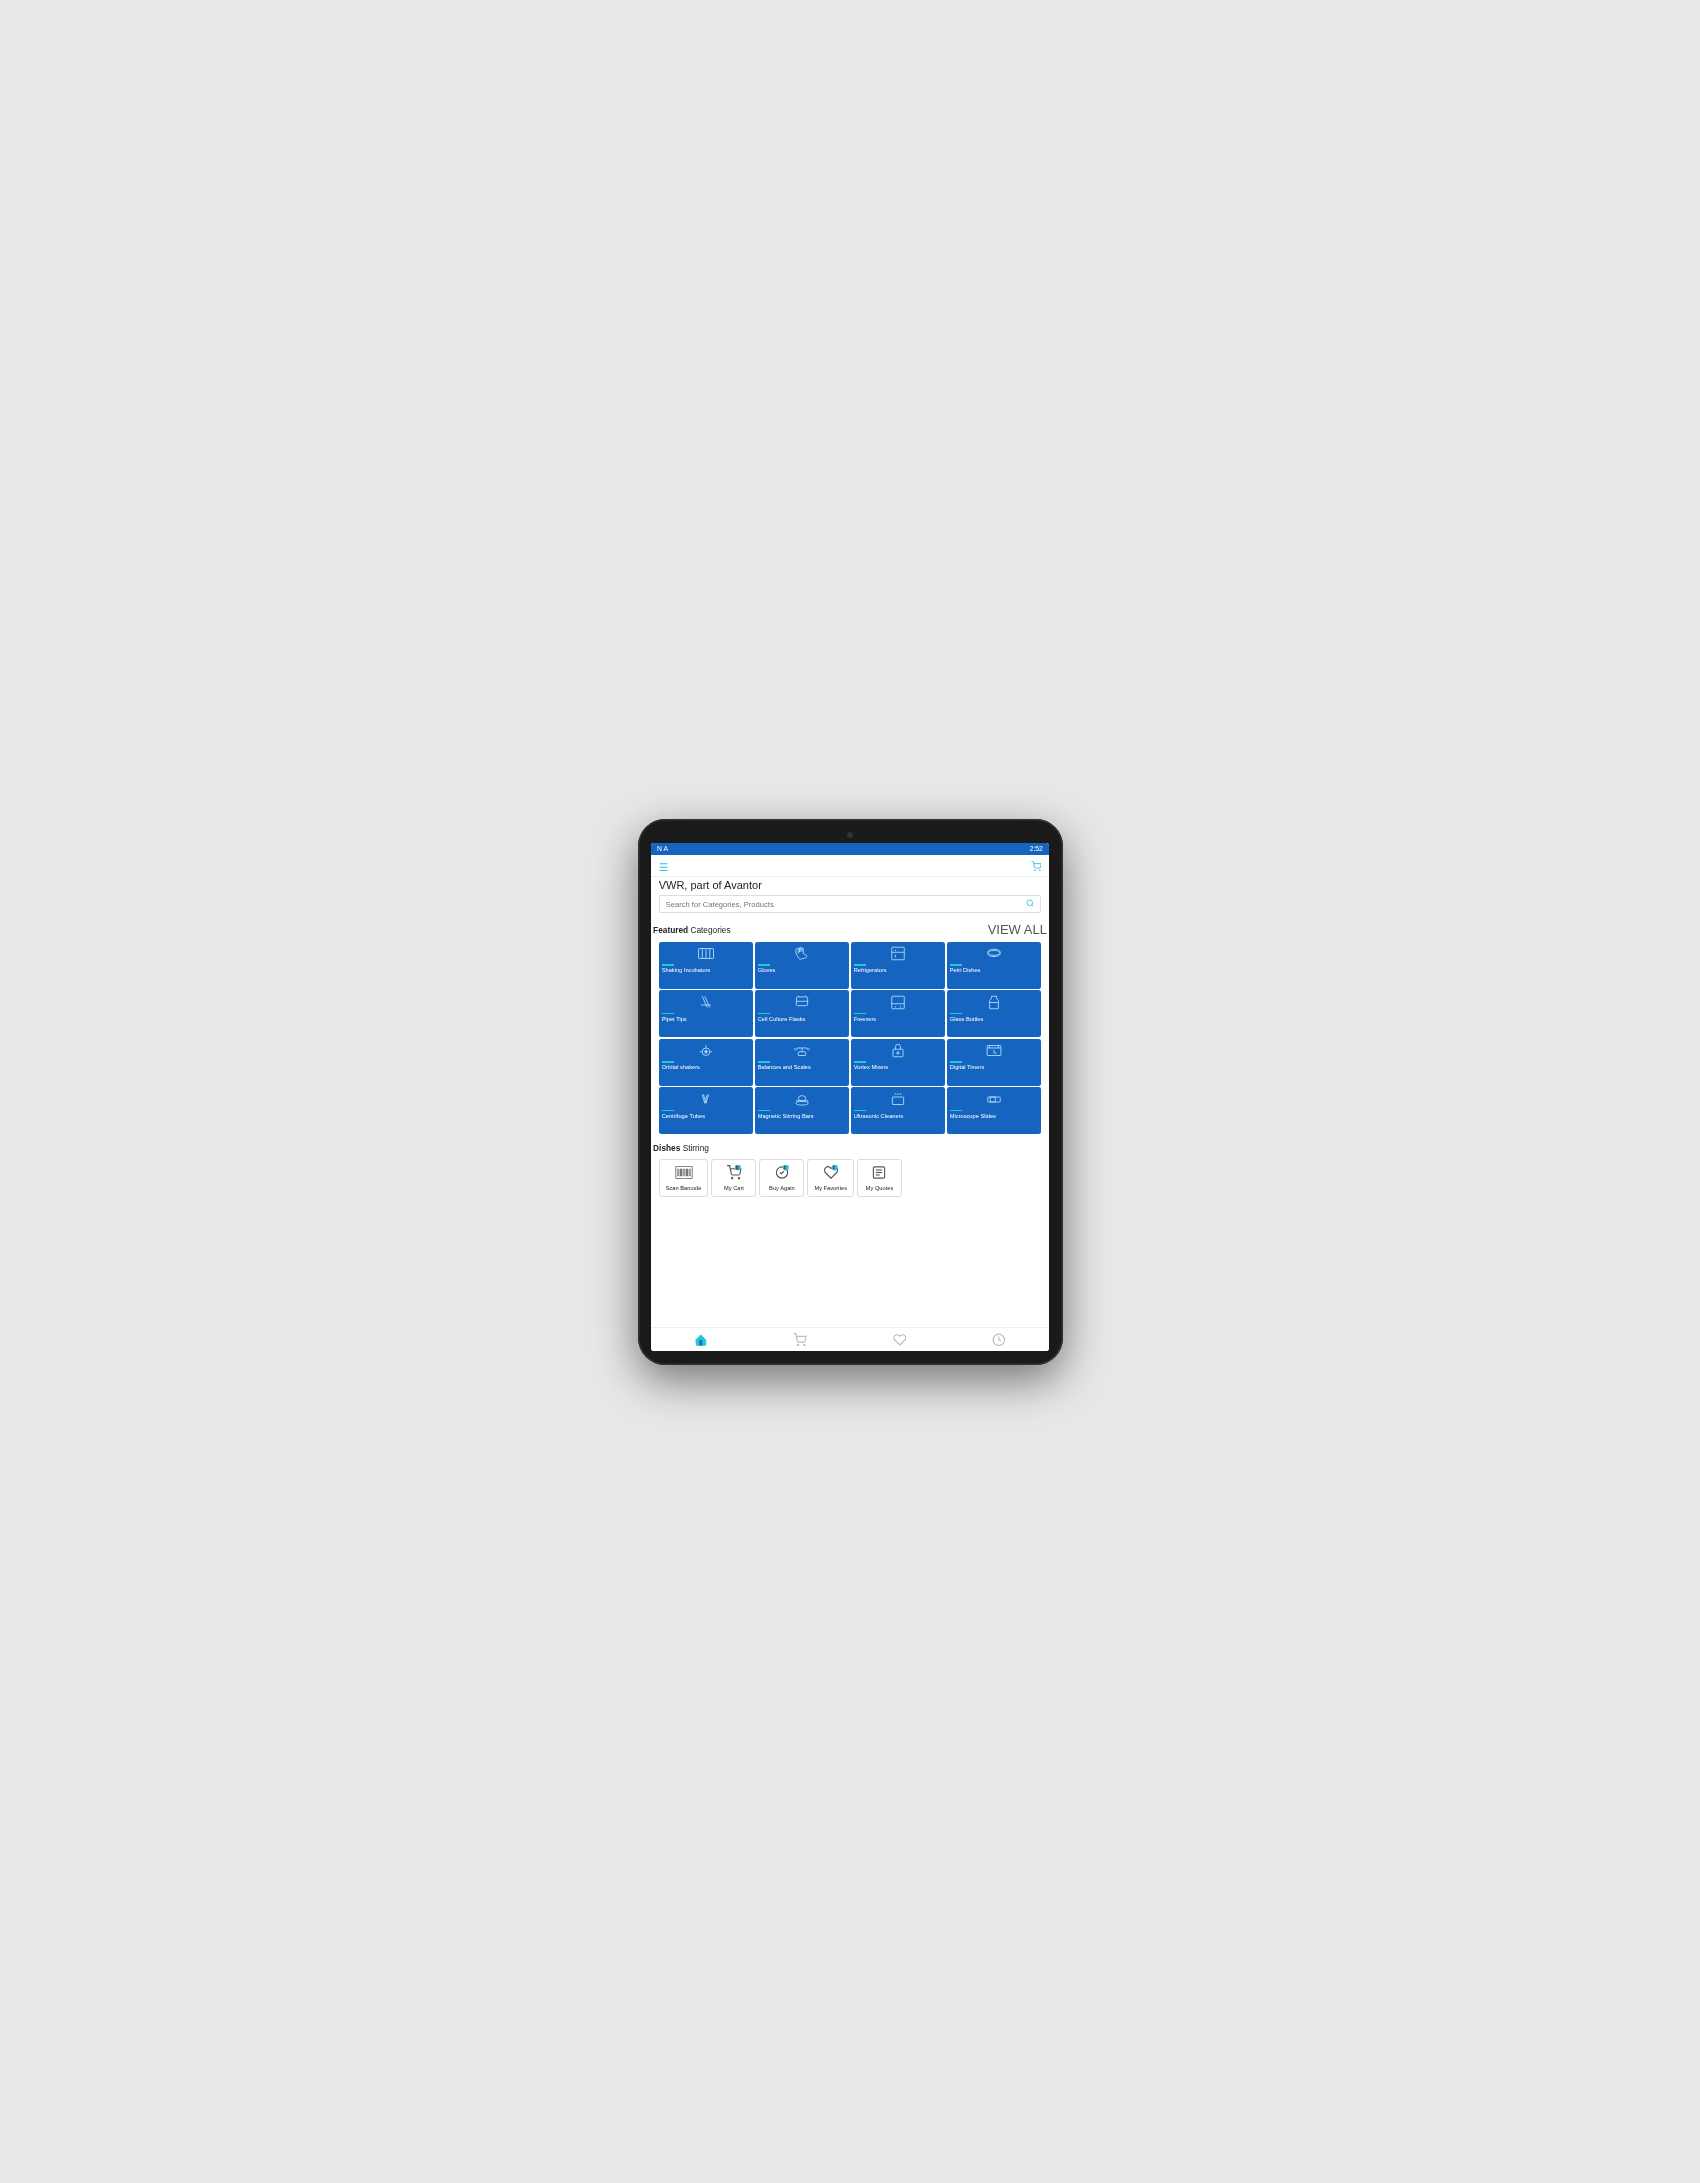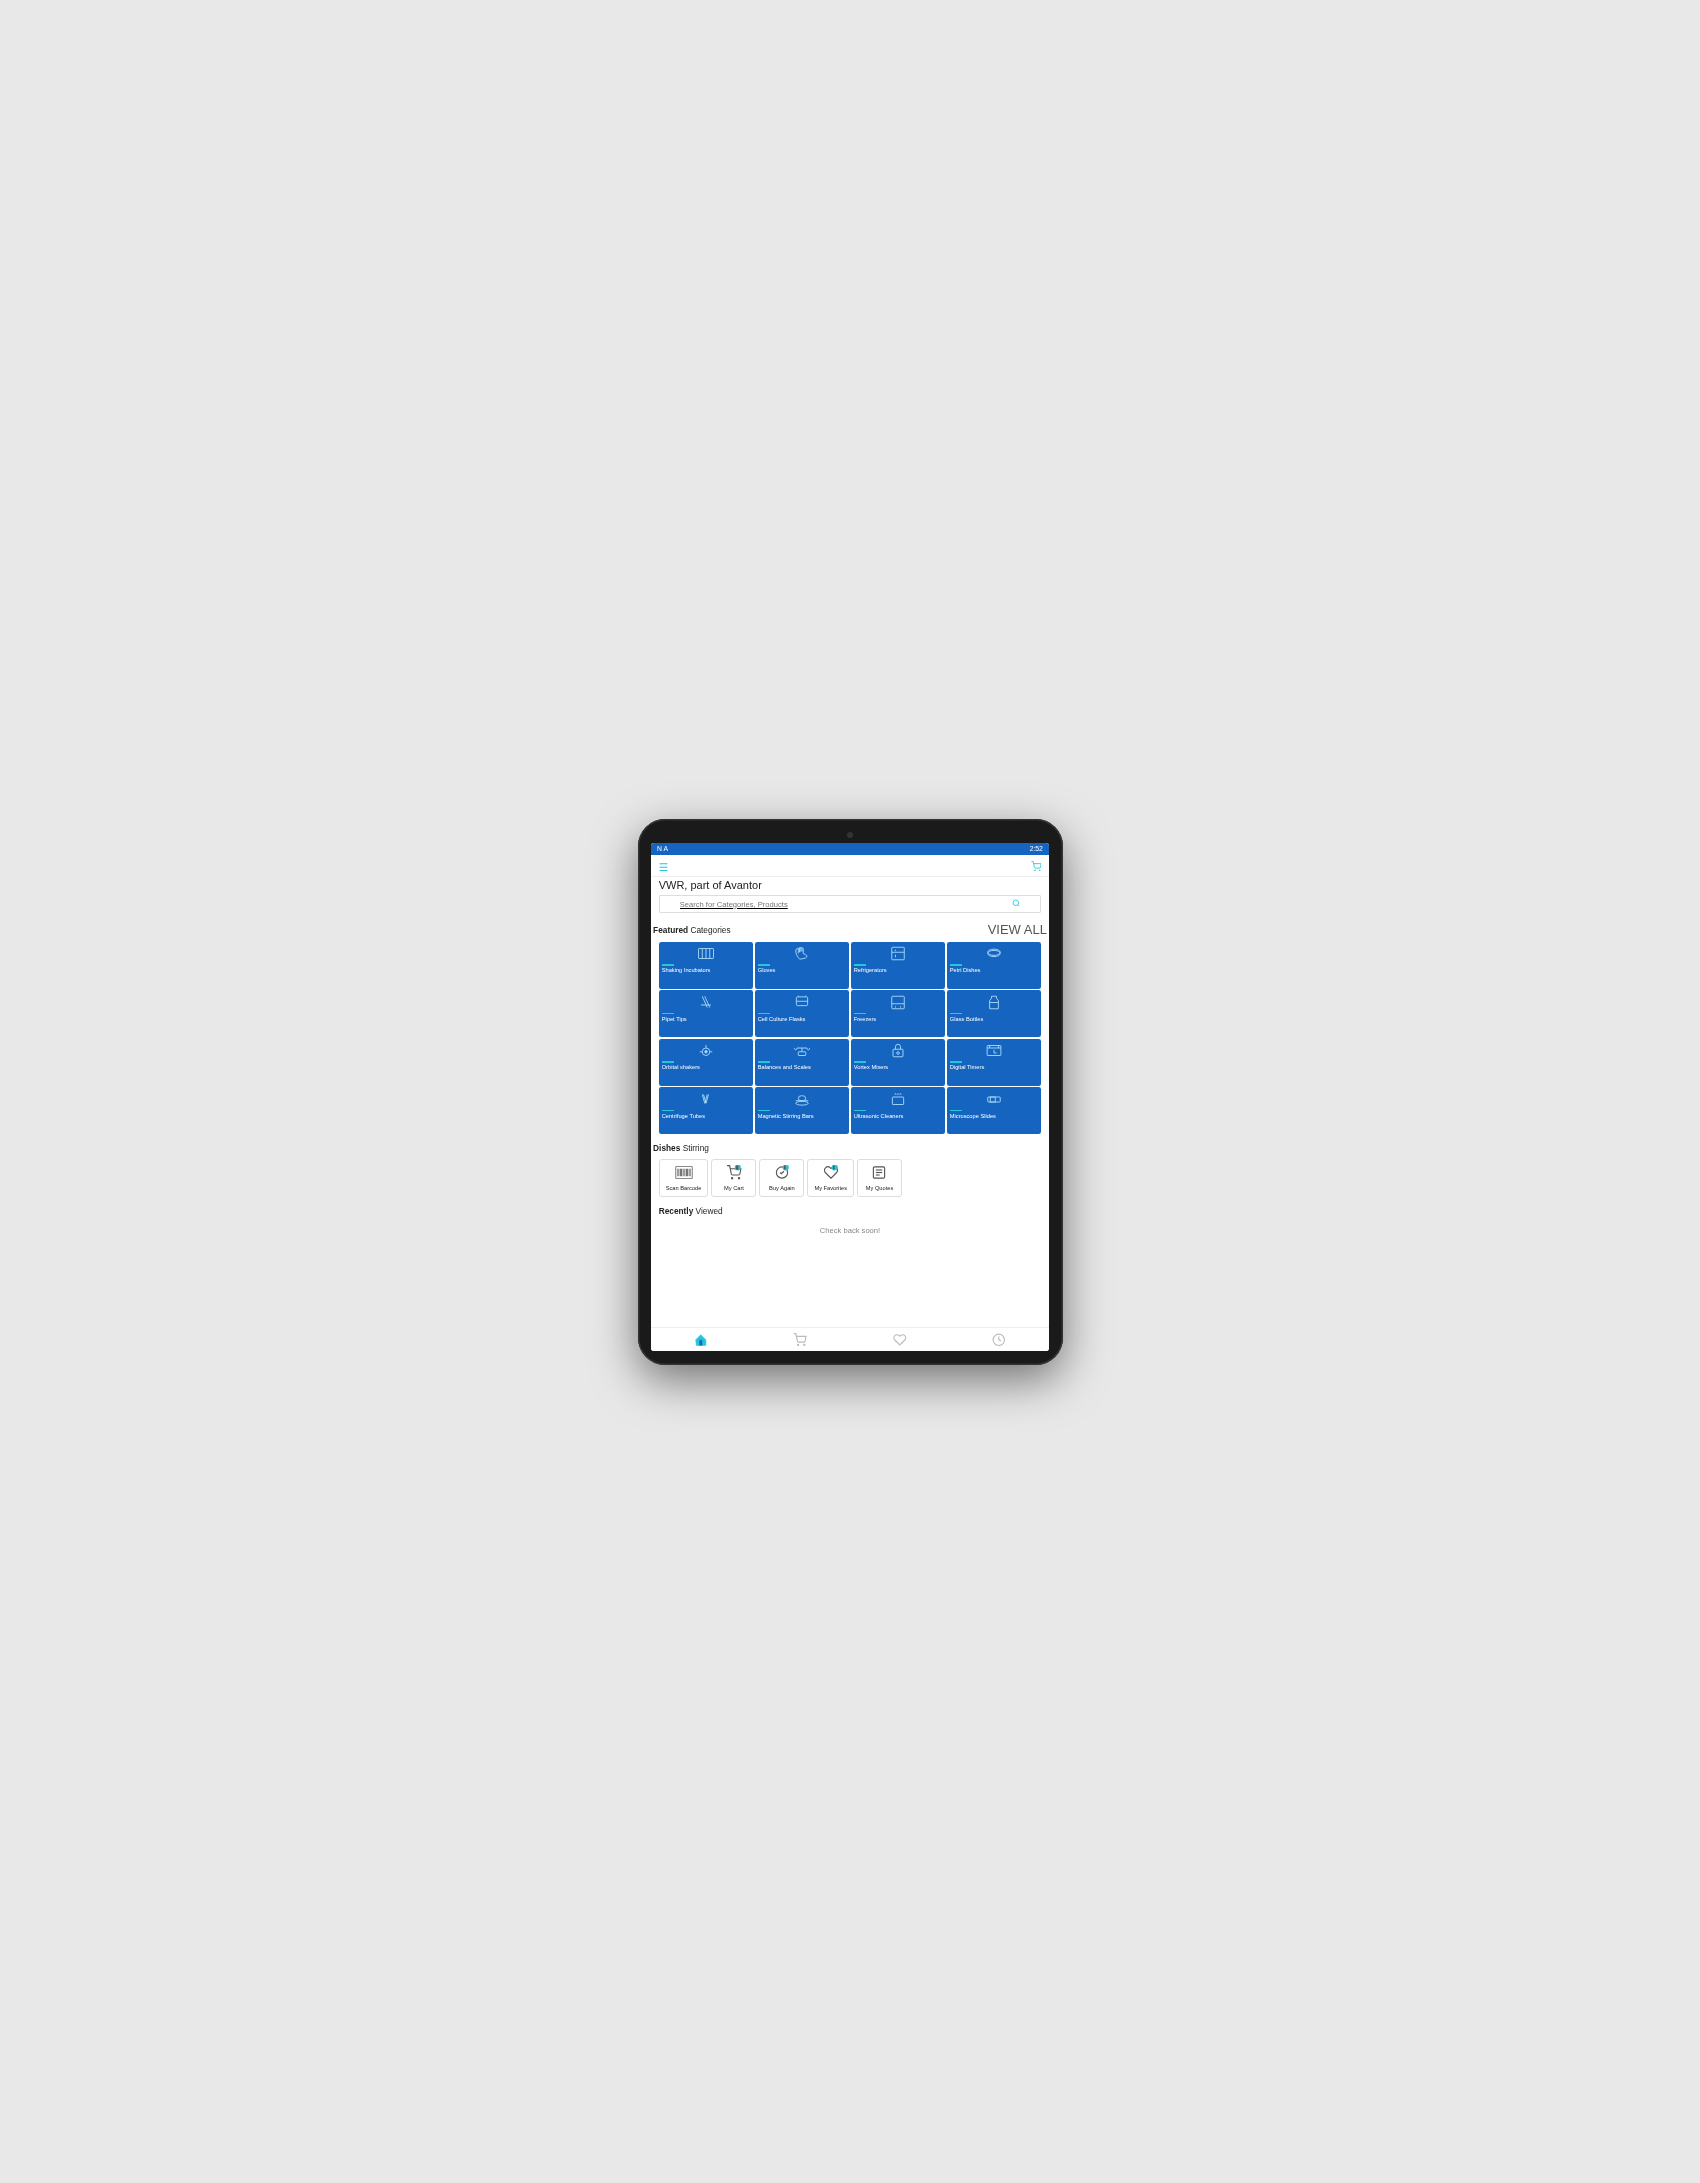--- a/index.html
+++ b/index.html
@@ -64,22 +64,21 @@
     .hamburger-icon { color: #26c6da; font-size: 10.6px; cursor: pointer; }
     .cart-icon { color: #26c6da; font-size: 10.6px; cursor: pointer; }
     .app-title { font-size: 11px; font-weight: normal; color: #222; padding: 1.5px 7.6px 4.5px; }
     
     .search-bar {
       margin: 0 7.6px 6px;
       border: 0.8px solid #ddd;
       border-radius: 1px;
       display: flex;
       align-items: center;
-      padding: 3px 20px;
-      text-decoration: underline;
+      padding: 3px 6px;
     }
     .search-input {
       border: none;
       outline: none;
       font-size: 7.6px;
       color: #999;
       flex: 1;
       background: transparent;
     }
     .search-icon { color: #26c6da; font-size: 8.3px; }
@@ -475,28 +474,20 @@
     <div class="quick-action-icon"><svg width="18" height="15" viewBox="0 0 24 24" fill="none" stroke="#555" stroke-width="1.8">
                 <rect x="3" y="3" width="18" height="18" rx="2"></rect>
                 <line x1="7" y1="8" x2="17" y2="8"></line>
                 <line x1="7" y1="12" x2="17" y2="12"></line>
                 <line x1="7" y1="16" x2="13" y2="16"></line>
               </svg></div>
     <div class="quick-action-label">My Quotes</div>
   </div>
         </div>
 
-      <div class="recently-viewed">
-        <div class="recently-header section-header">
-          <div class="recently-title">
-            <span>Recently</span>&nbsp;<span style="font-weight:normal">Viewed</span>
-          </div>
-        </div>
-        <div class="recently-empty">Check back soon!</div>
-      </div>
 
     </div>
 
     <div class="bottom-nav">
       <div class="bottom-nav-item">
         <svg width="13.6" height="13.6" viewBox="0 0 24 24" fill="#26c6da" stroke="#26c6da" stroke-width="1">
           <path d="M3 12L12 3l9 9v9a1 1 0 0 1-1 1H5a1 1 0 0 1-1-1z"></path>
           <polyline points="9,22 9,12 15,12 15,22" fill="#1565c0" stroke="#26c6da"></polyline>
         </svg>
       </div>

